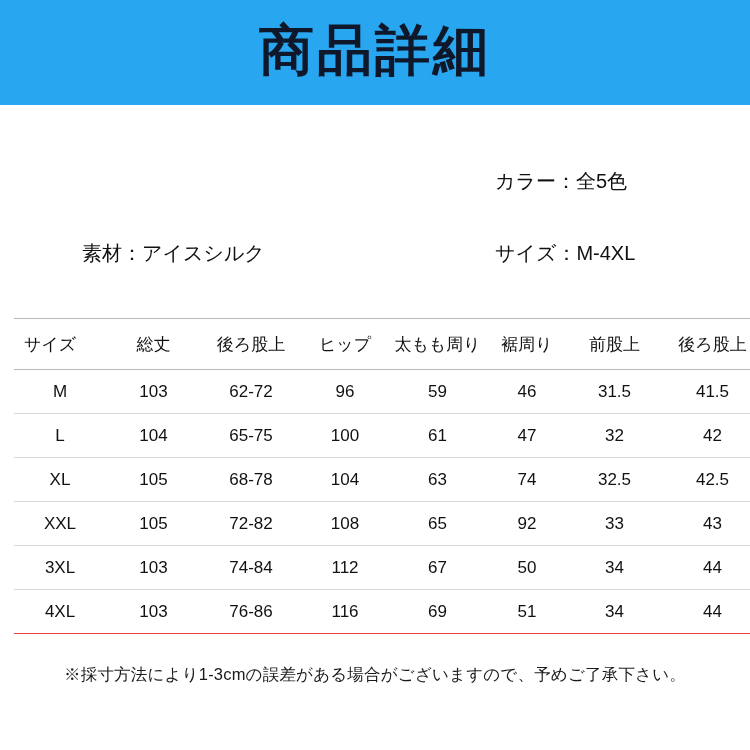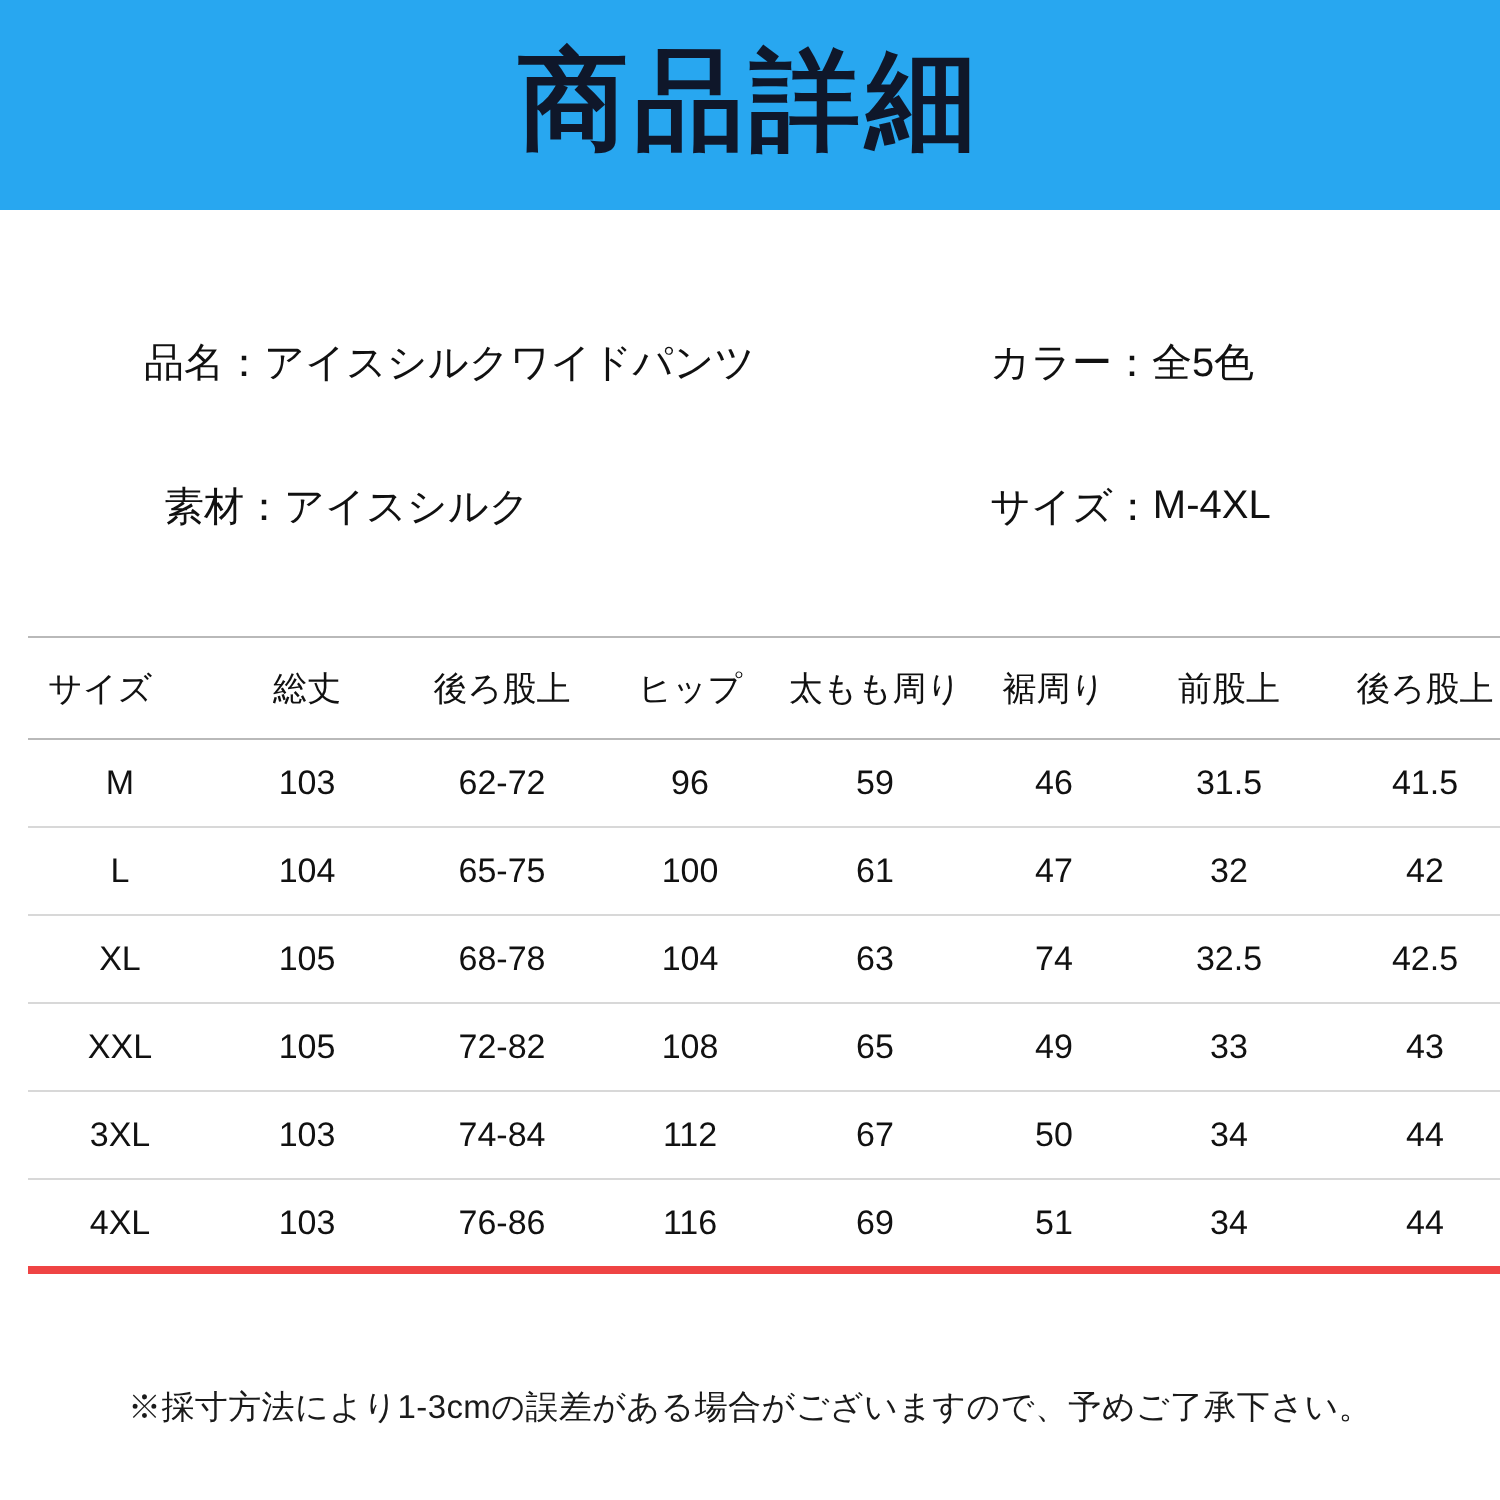--- a/index.html
+++ b/index.html
@@ -98,58 +98,54 @@
     padding-left: 10px;
   }
   table.size-table tbody tr td {
     border-bottom: 1px solid #d8d8d8;
     border-top: none;
   }
   table.size-table tbody tr:first-child td {
     border-top: none;
   }
   table.size-table tbody tr:last-child td {
-    border-bottom: 4px solid #ef4444;
+    border-bottom: 1px solid #ef4444;
   }
   
   col.c0 { width: 92px; }
   col.c1 { width: 95px; }
   col.c2 { width: 100px; }
   col.c3 { width: 88px; }
   col.c4 { width: 97px; }
   col.c5 { width: 82px; }
   col.c6 { width: 93px; }
   col.c7 { width: 103px; }
 
   
   .footnote {
     position: absolute;
-    top: 693px;
+    top: 664px;
     left: 0;
     width: 750px;
     text-align: center;
     font-size: 16.5px;
     color: #1a1a1a;
     letter-spacing: 0.2px;
   }
 </style>
 </head>
 <body>
 
 <div class="page">
 
   <div class="header">
     <div class="header-title">商品詳細</div>
   </div>
 
   <div class="info">
-    <div class="info-row r1">
-      <span>品名：</span>
-      <span>アイスシルクワイドパンツ</span>
-    </div>
     <div class="info-row r2">
       <span>カラー：</span>
       <span>全5色</span>
     </div>
     <div class="info-row r3">
       <span>素材：</span>
       <span>アイスシルク</span>
     </div>
     <div class="info-row r4">
       <span>サイズ：</span>
@@ -211,21 +207,21 @@
           <td>74</td>
           <td>32.5</td>
           <td>42.5</td>
         </tr>
         <tr>
           <td>XXL</td>
           <td>105</td>
           <td>72-82</td>
           <td>108</td>
           <td>65</td>
-          <td>49</td>
+          <td>92</td>
           <td>33</td>
           <td>43</td>
         </tr>
         <tr>
           <td>3XL</td>
           <td>103</td>
           <td>74-84</td>
           <td>112</td>
           <td>67</td>
           <td>50</td>

